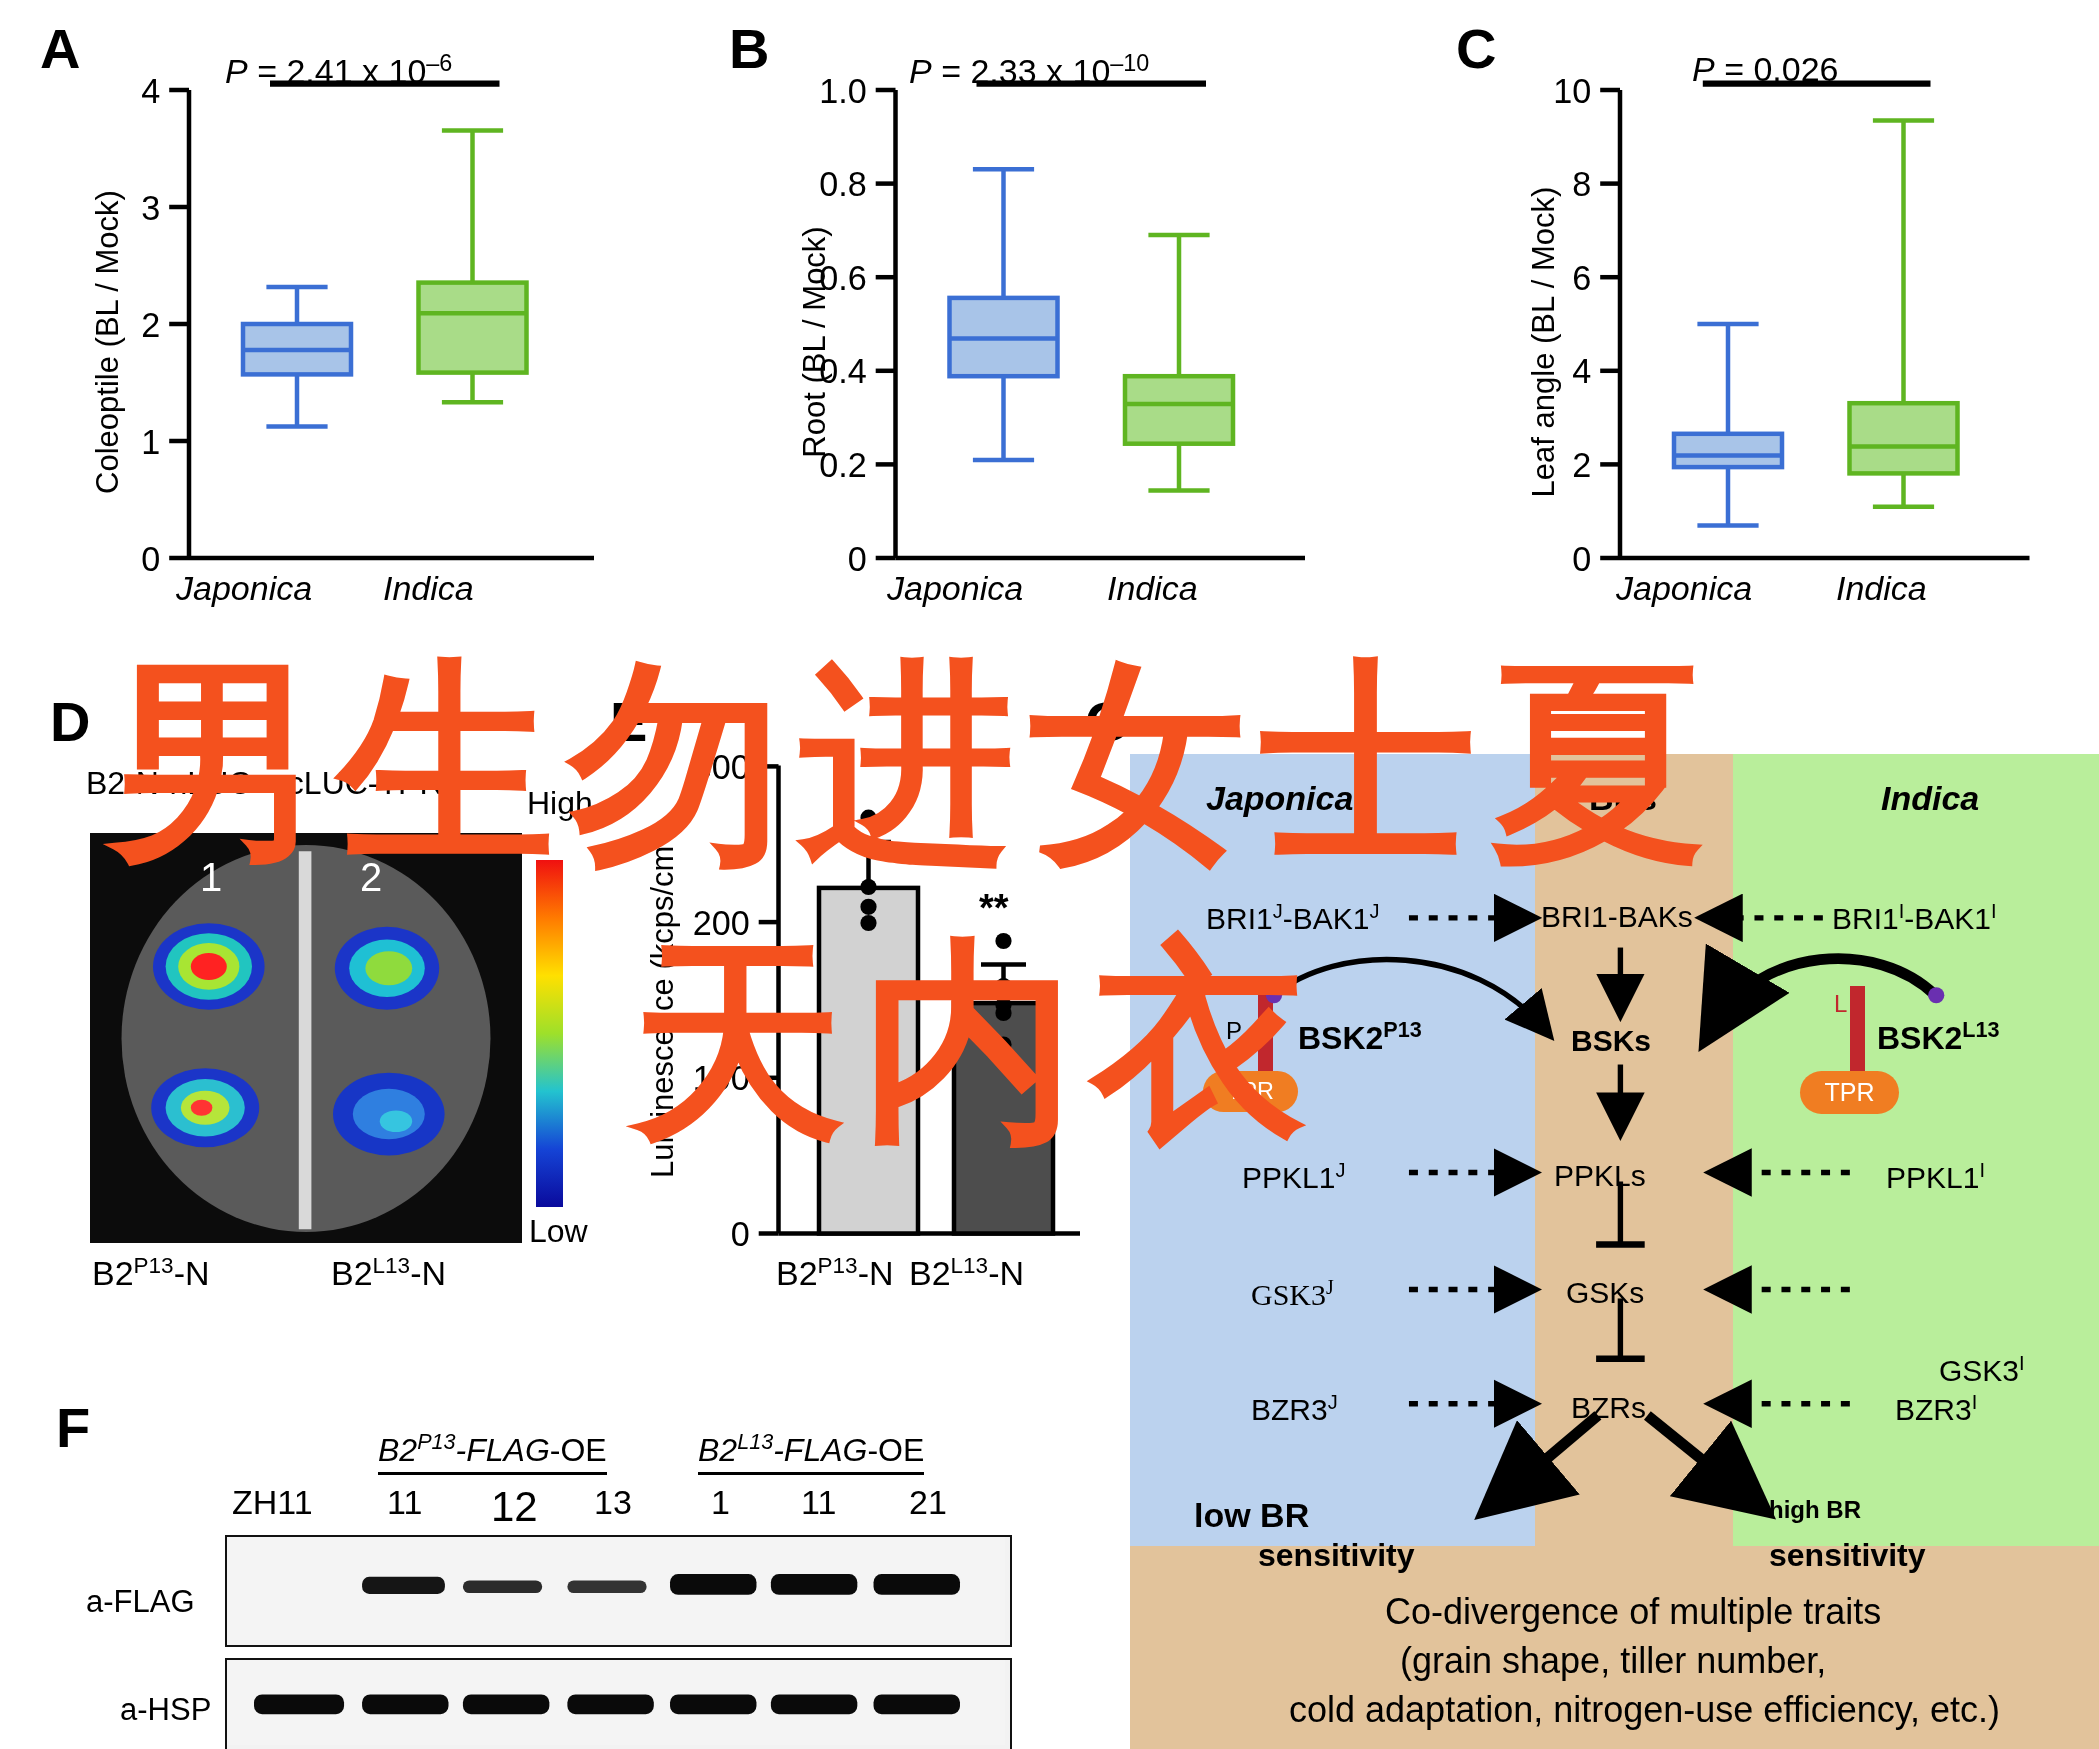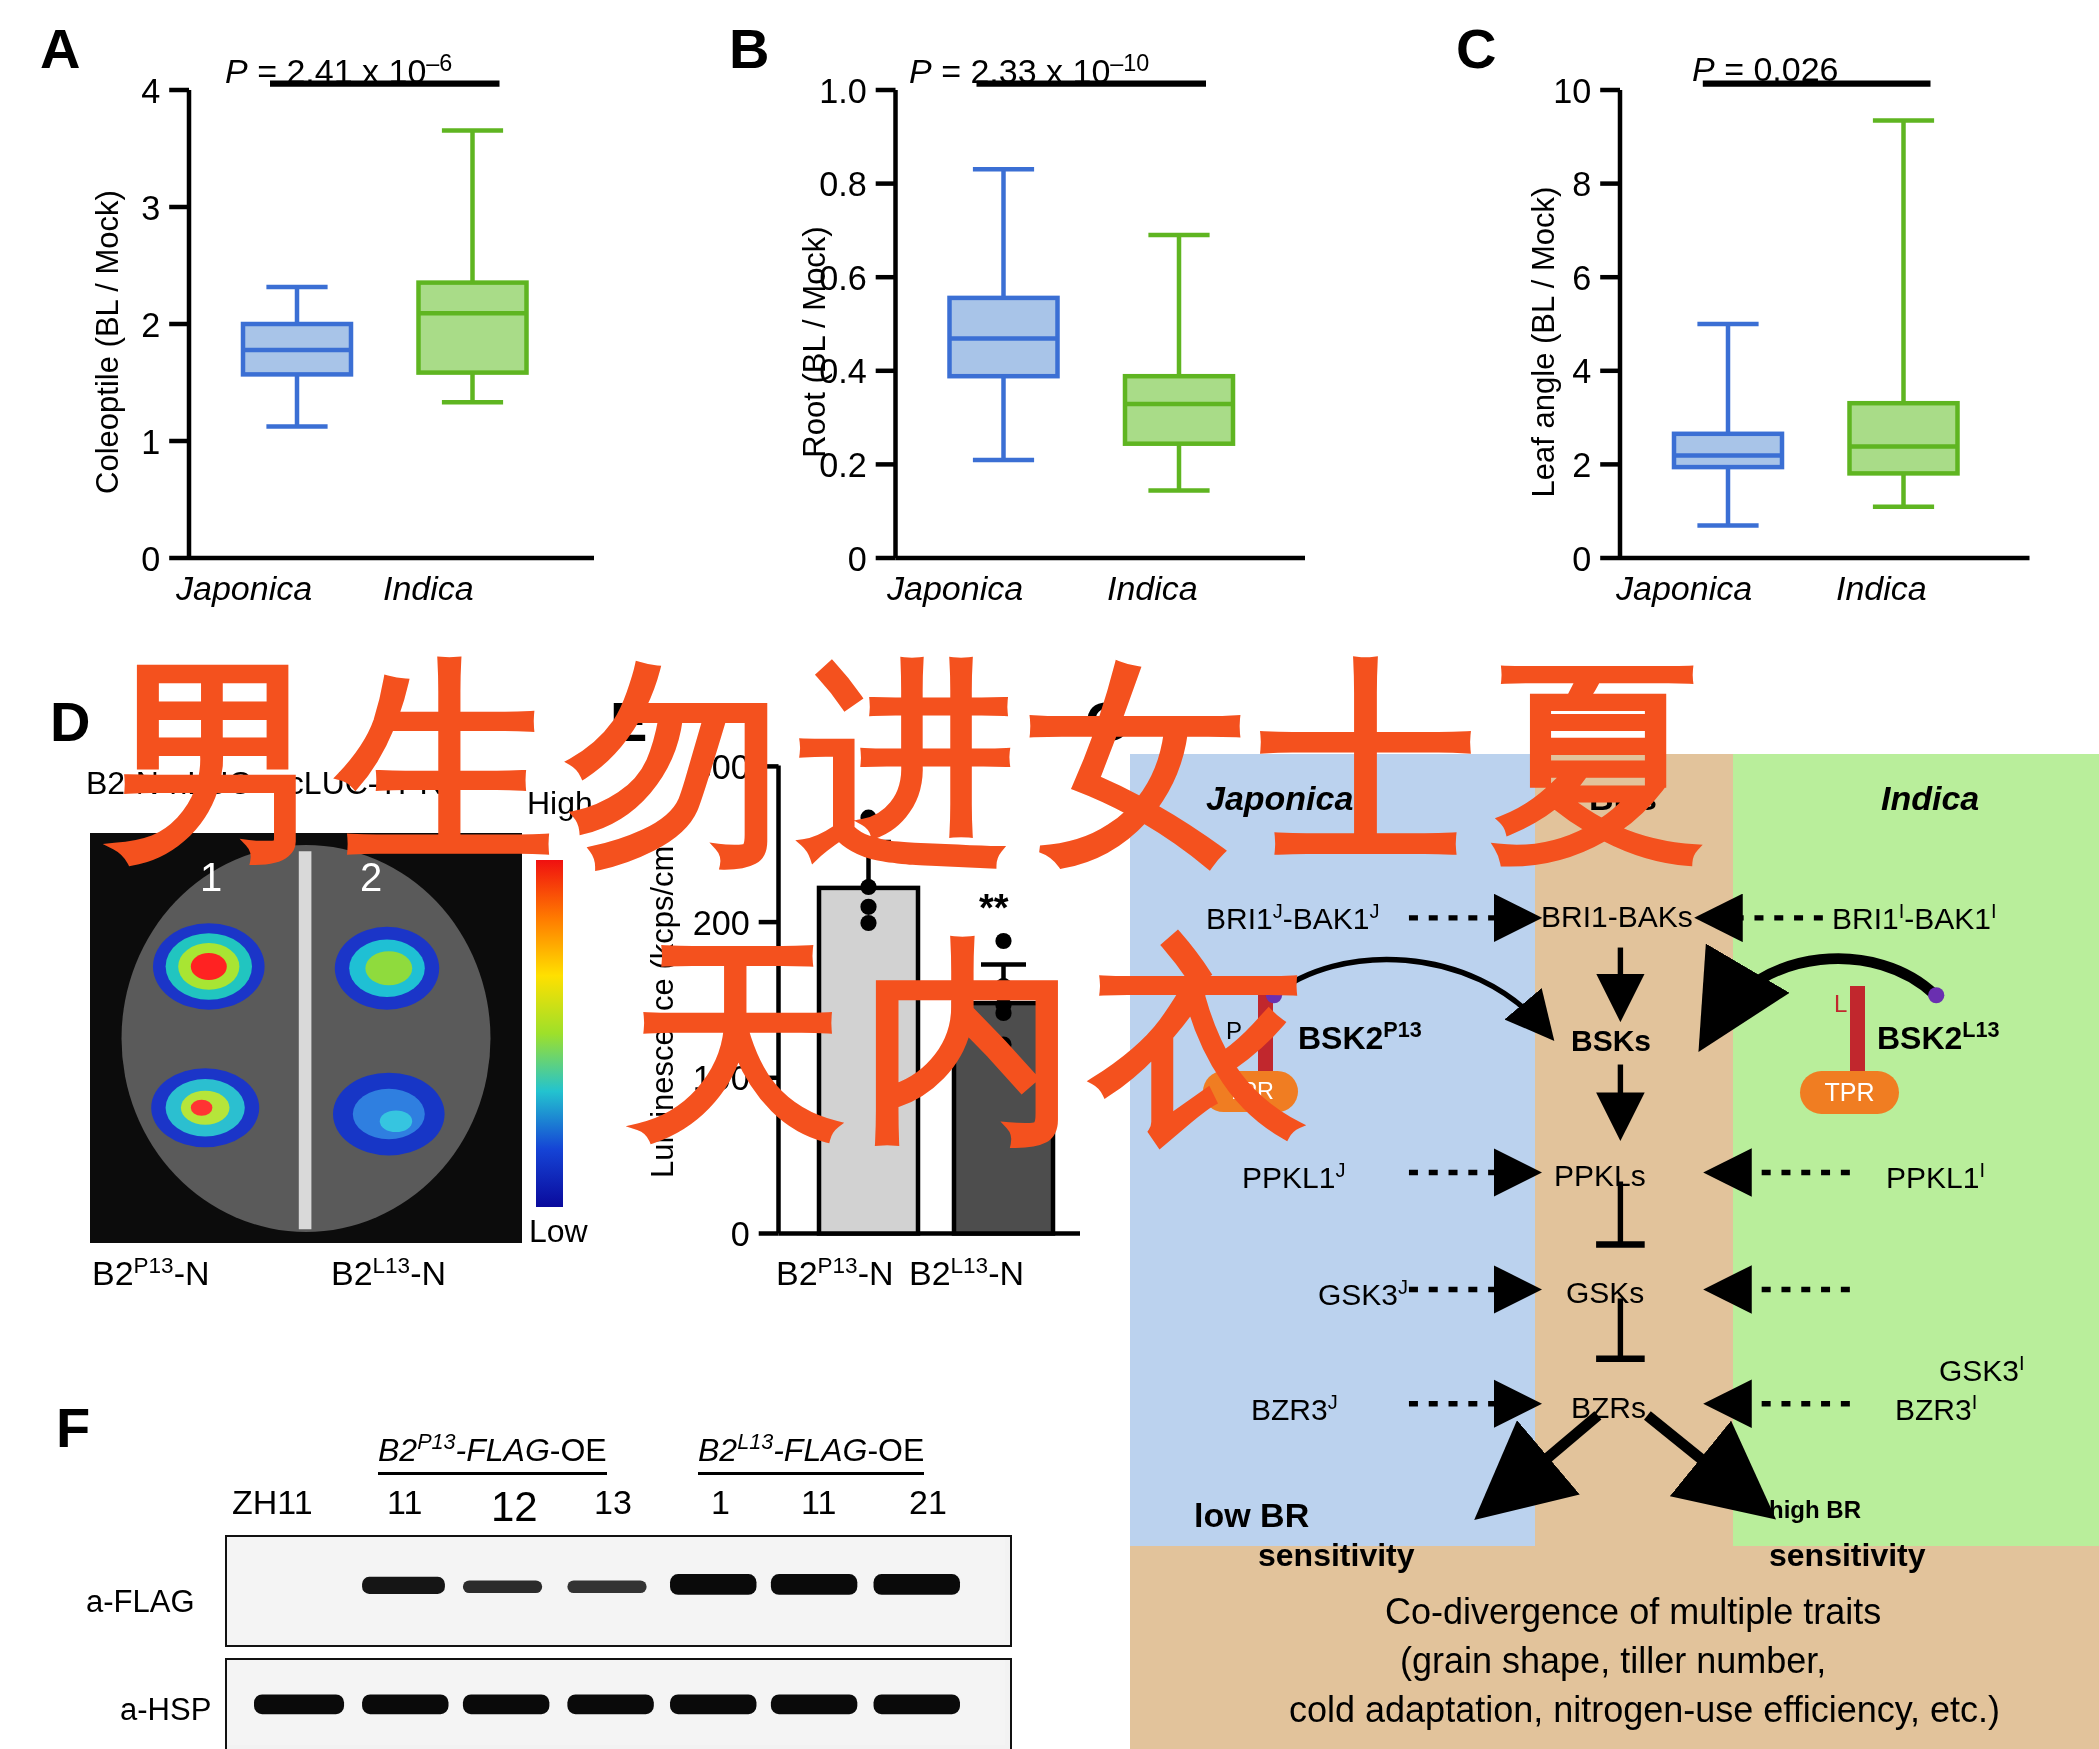--- a/index.html
+++ b/index.html
@@ -312,21 +312,21 @@
 
 <div style="position:absolute;left:1258px;top:990px;width:15.3px;height:95px;background:#C1272D;"></div>
 <div style="position:absolute;left:1203px;top:1071px;width:95px;height:41px;border-radius:21px;background:#F07D22;color:#fff;font-size:23.4px;text-align:center;line-height:41px;"><span>TPR</span></div>
 <div style="position:absolute;left:1850px;top:986px;width:15.3px;height:99px;background:#C1272D;"></div>
 <div style="position:absolute;left:1800px;top:1071px;width:99px;height:43px;border-radius:21.6px;background:#F07D22;color:#fff;font-size:25px;text-align:center;line-height:43px;"><span>TPR</span></div>
 
 <div class="dtext" style="left:1242px;top:1159px;">PPKL1<sup style="font-size:20px;">J</sup></div>
 <div class="dtext" style="left:1554px;top:1159px;text-align:center;">PPKLs</div>
 <div class="dtext" style="left:1886px;top:1159px;">PPKL1<sup style="font-size:20px;">I</sup></div>
 
-<div class="dtext" style="left:1318px;top:1276px;">GSK3<sup style="font-size:20px;">J</sup></div>
+<div class="dtext" style="left:1251px;top:1276px;font-family:Liberation Serif, serif;">GSK3<sup style="font-size:20px;">J</sup></div>
 <div class="dtext" style="left:1566px;top:1276px;">GSKs</div>
 <div class="dtext" style="left:1895px;top:1352px;margin-left:44px;">GSK3<sup style="font-size:20px;">I</sup></div>
 
 <div class="dtext" style="left:1251px;top:1391px;">BZR3<sup style="font-size:20px;">J</sup></div>
 <div class="dtext" style="left:1571px;top:1391px;">BZRs</div>
 <div class="dtext" style="left:1895px;top:1391px;">BZR3<sup style="font-size:20px;">I</sup></div>
 
 <svg style="position:absolute;left:1130px;top:754px;" width="970" height="801" viewBox="0 0 1078 890">
   <defs>
     <marker id="ah" markerWidth="9" markerHeight="9" refX="6" refY="4.5" orient="auto">

